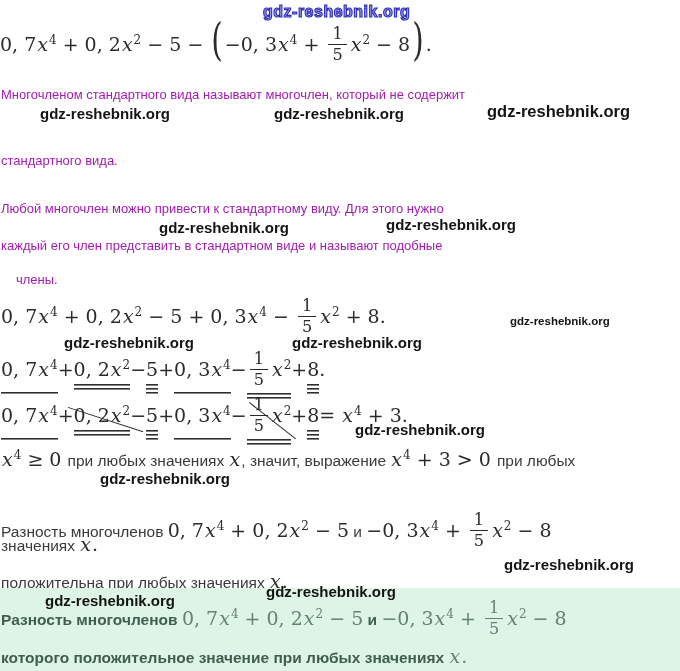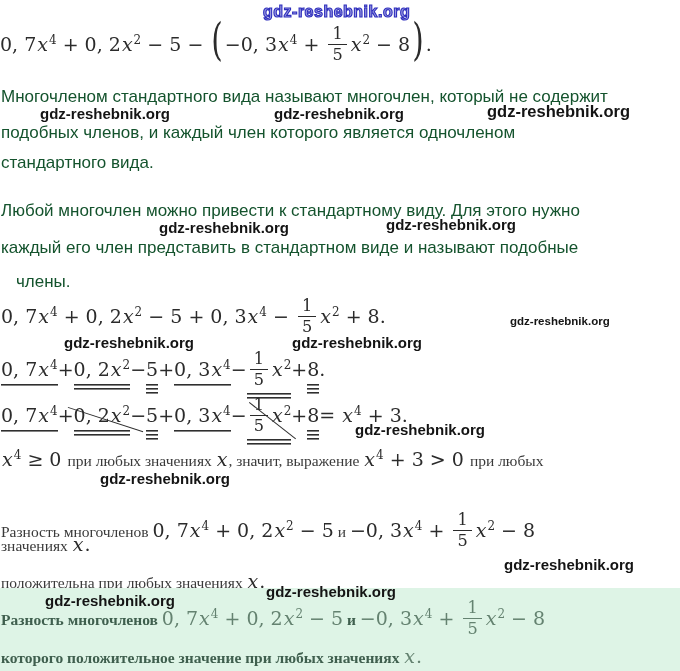--- a/index.html
+++ b/index.html
@@ -1,39 +1,39 @@
 <!DOCTYPE html>
 <html><head>
 <meta charset="utf-8">
 <style>
   html,body{margin:0;padding:0;background:#ffffff;}
   #page{position:relative;width:680px;height:671px;background:#ffffff;overflow:hidden;
         font-family:"Liberation Sans","DejaVu Sans",sans-serif;}
   .abs{position:absolute;white-space:nowrap;}
   
-  .txt{font-size:17px;color:#14532d;}
+  .txt{font-size:13px;color:#a21caf;}
   
   .wm{font-size:15px;color:#141414;font-weight:600;}
   .wm-big{font-size:16.5px;font-weight:700;}
   .wm-small{font-size:11.5px;font-weight:600;}
   .wm-blue{font-size:16px;font-weight:700;letter-spacing:.5px;
            color:#9a9ae0;-webkit-text-stroke:1.1px #2e2ebd;}
   
   .fm{font-family:"DejaVu Serif","Liberation Serif",serif;font-size:19px;color:#2b2b2b;line-height:1.25;}
   .fm .mn{font-family:"DejaVu Serif","Liberation Serif",serif;}
   .fm .mi{font-family:"DejaVu Serif","Liberation Serif",serif;font-style:italic;padding:0 1px;}
   .fm sup{font-size:12px;line-height:0;}
-  .fm .mtxt{font-family:Liberation Serif, serif;font-size:15.5px;color:#3a3a3a;}
+  .fm .mtxt{font-family:Liberation Sans, sans-serif;font-size:15.5px;color:#3a3a3a;}
   .frac{display:inline-block;vertical-align:middle;text-align:center;margin:0 3px;transform:translateY(-2px);}
   .frac .num{display:block;font-size:.85em;line-height:1.1;padding:0 4px 1px;border-bottom:1.5px solid currentColor;}
   .frac .den{display:block;font-size:.85em;line-height:1.1;padding-top:1px;}
   .big{display:inline-block;font-size:1.55em;line-height:1;transform:scaleY(1.55);
        transform-origin:50% 58%;padding:0 2px;font-weight:300;}
   .term{display:inline-block;position:relative;}
-  .u1{padding-bottom:4px;background-image:linear-gradient(#2f2f2f,#2f2f2f);
+  .u1{padding-bottom:12px;background-image:linear-gradient(#2f2f2f,#2f2f2f);
       background-repeat:no-repeat;background-size:100% 1.6px;background-position:0 100%;}
   .u2{padding-bottom:8px;
       background-image:linear-gradient(#2f2f2f,#2f2f2f),linear-gradient(#2f2f2f,#2f2f2f);
       background-repeat:no-repeat;background-size:100% 1.6px,100% 1.6px;
       background-position:0 100%,0 calc(100% - 4px);}
   .u3{padding-bottom:12px;
       background-image:linear-gradient(#2f2f2f,#2f2f2f),linear-gradient(#2f2f2f,#2f2f2f),linear-gradient(#2f2f2f,#2f2f2f);
       background-repeat:no-repeat;background-size:100% 1.6px,100% 1.6px,100% 1.6px;
       background-position:0 100%,0 calc(100% - 4px),0 calc(100% - 8px);}
   .strike::after{content:"";position:absolute;left:-8px;right:-14px;top:46%;
@@ -50,21 +50,20 @@
 <div id="page">
 
   <div class="abs wm-blue" style="left:263px;top:3px;">gdz-reshebnik.org</div>
 
   <div class="abs fm" style="left:0px;top:27px;"><span class="term"><span class="mn">0, 7</span><span class="mi">x</span><sup>4</sup><span class="mn"> + 0, 2</span><span class="mi">x</span><sup>2</sup><span class="mn"> − 5 − </span><span class="big">(</span><span class="mn">−0, 3</span><span class="mi">x</span><sup>4</sup><span class="mn"> + </span><span class="frac"><span class="num">1</span><span class="den">5</span></span><span class="mi">x</span><sup>2</sup><span class="mn"> − 8</span><span class="big">)</span><span class="mn">.</span></span></div>
 
   <div class="abs txt" style="left:1px;top:87px;">Многочленом стандартного вида называют многочлен, который не содержит</div>
   <div class="abs wm" style="left:40px;top:105px;">gdz-reshebnik.org</div>
   <div class="abs wm" style="left:274px;top:105px;">gdz-reshebnik.org</div>
   <div class="abs wm wm-big" style="left:487px;top:102px;">gdz-reshebnik.org</div>
-  <div class="abs txt" style="left:1px;top:123px;">подобных членов, и каждый член которого является одночленом</div>
   <div class="abs txt" style="left:1px;top:153px;">стандартного вида.</div>
 
   <div class="abs txt" style="left:1px;top:201px;">Любой многочлен можно привести к стандартному виду. Для этого нужно</div>
   <div class="abs wm" style="left:159px;top:219px;">gdz-reshebnik.org</div>
   <div class="abs wm" style="left:386px;top:216px;">gdz-reshebnik.org</div>
   <div class="abs txt" style="left:1px;top:238px;">каждый его член представить в стандартном виде и называют подобные</div>
   <div class="abs txt" style="left:1px;top:272px;padding-left:15px;">члены.</div>
 
   <div class="abs fm" style="left:1px;top:299px;"><span class="term"><span class="mn">0, 7</span><span class="mi">x</span><sup>4</sup><span class="mn"> + 0, 2</span><span class="mi">x</span><sup>2</sup><span class="mn"> − 5 + 0, 3</span><span class="mi">x</span><sup>4</sup><span class="mn"> − </span><span class="frac"><span class="num">1</span><span class="den">5</span></span><span class="mi">x</span><sup>2</sup><span class="mn"> + 8.</span></span></div>
   <div class="abs wm" style="left:64px;top:334px;">gdz-reshebnik.org</div>

